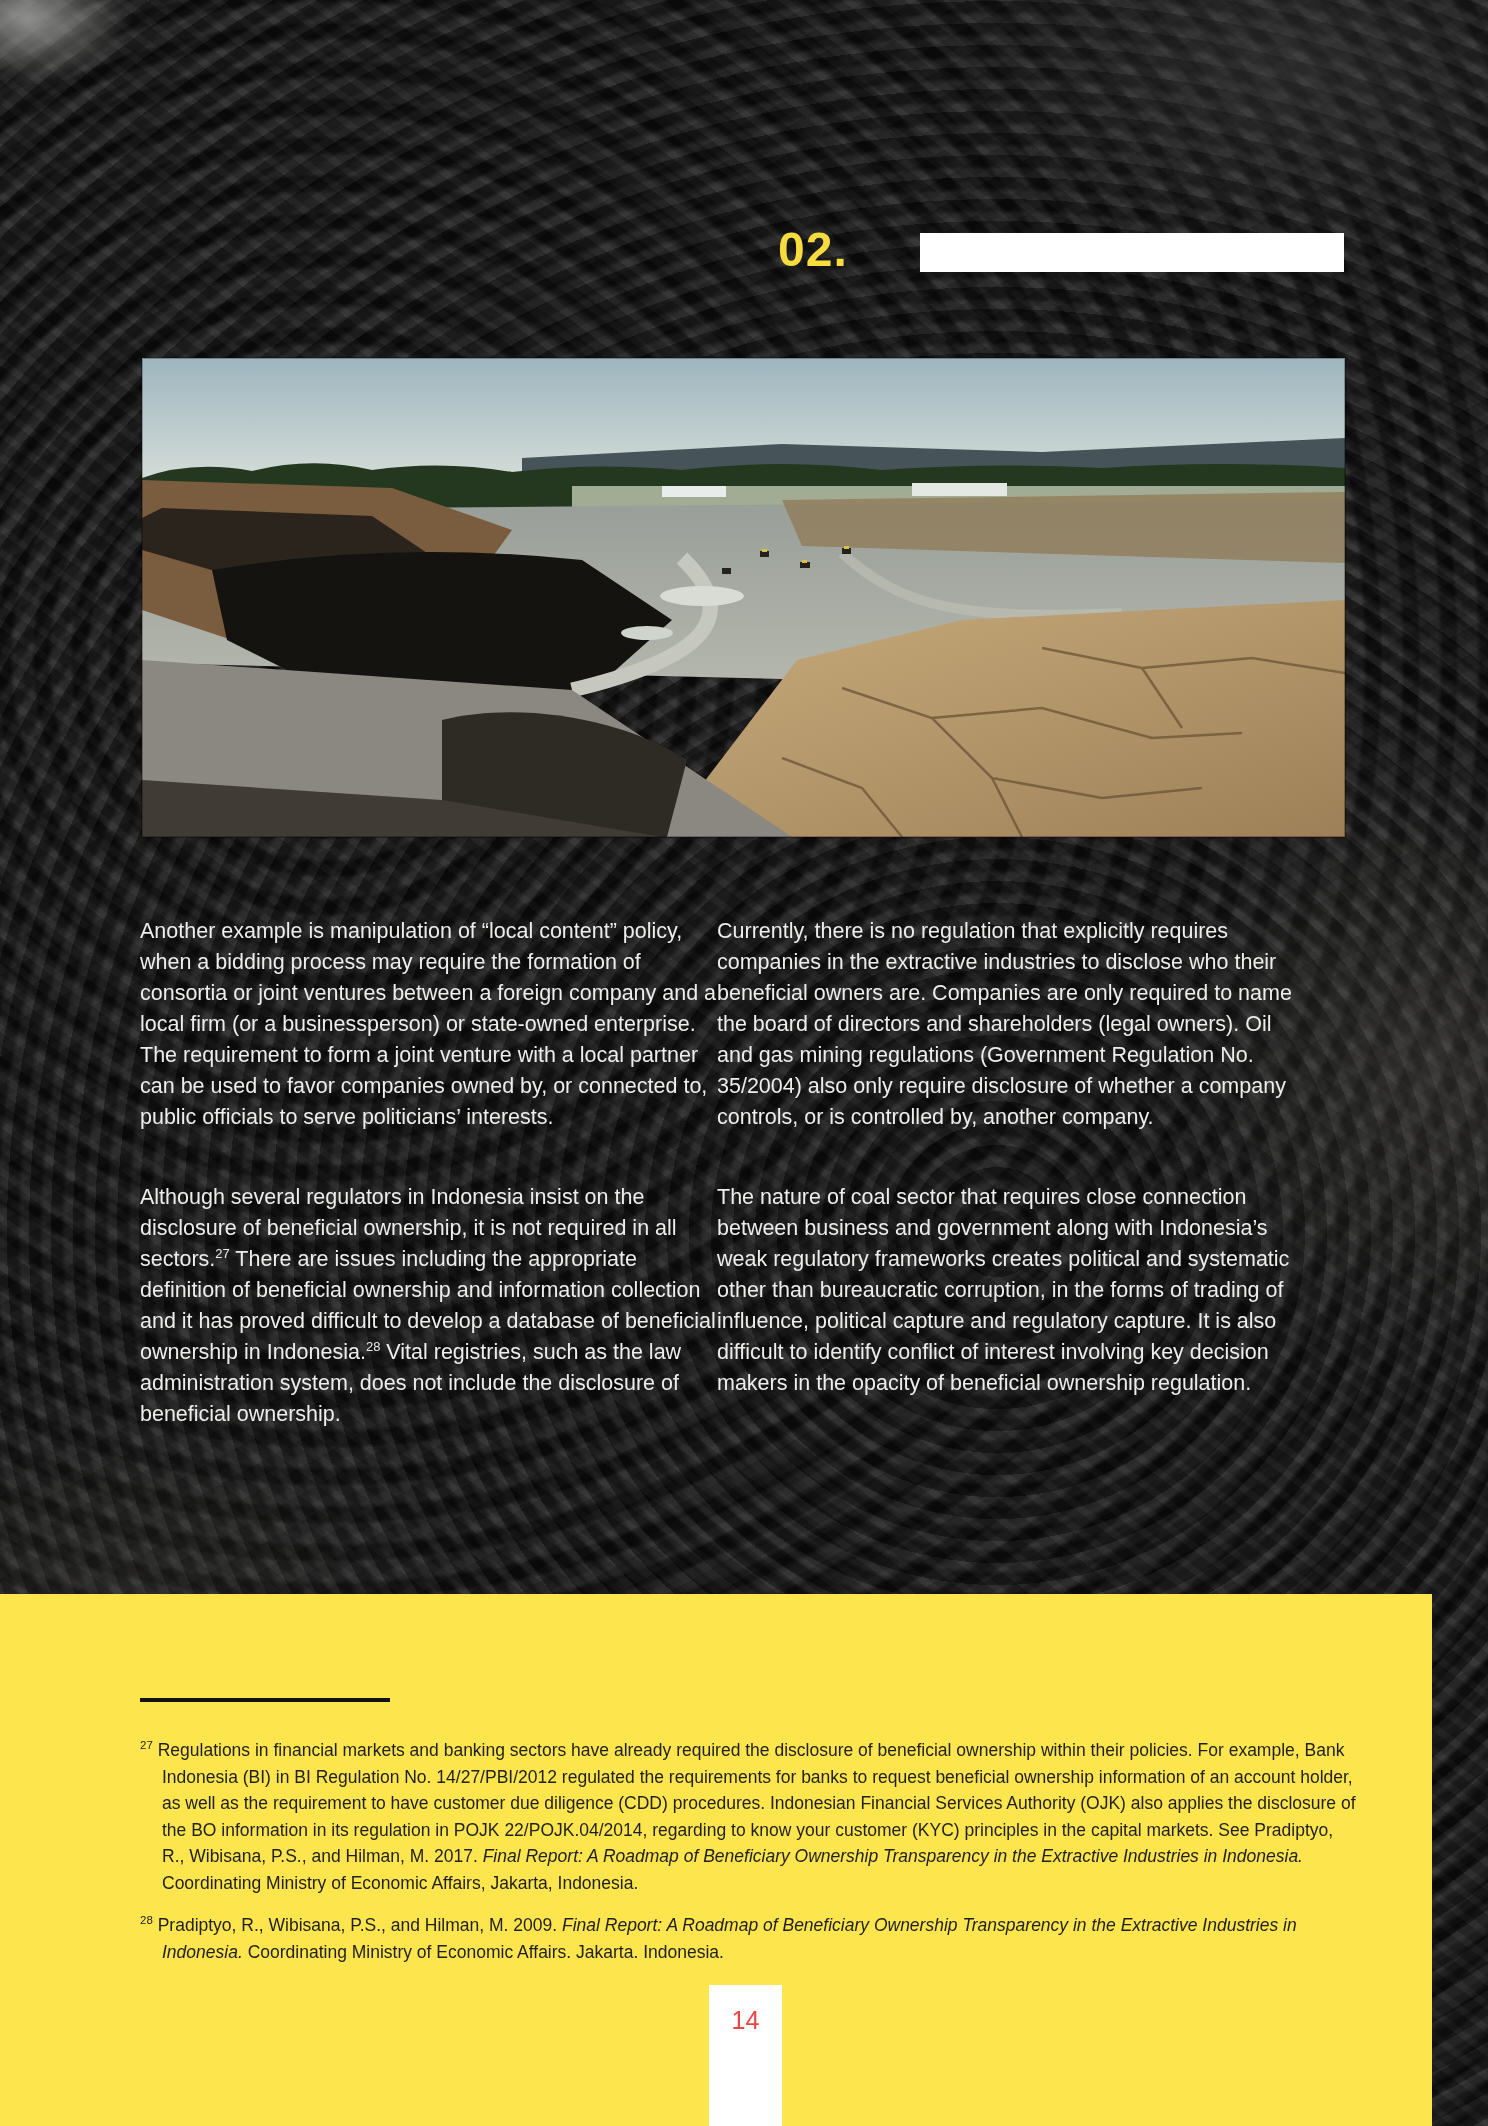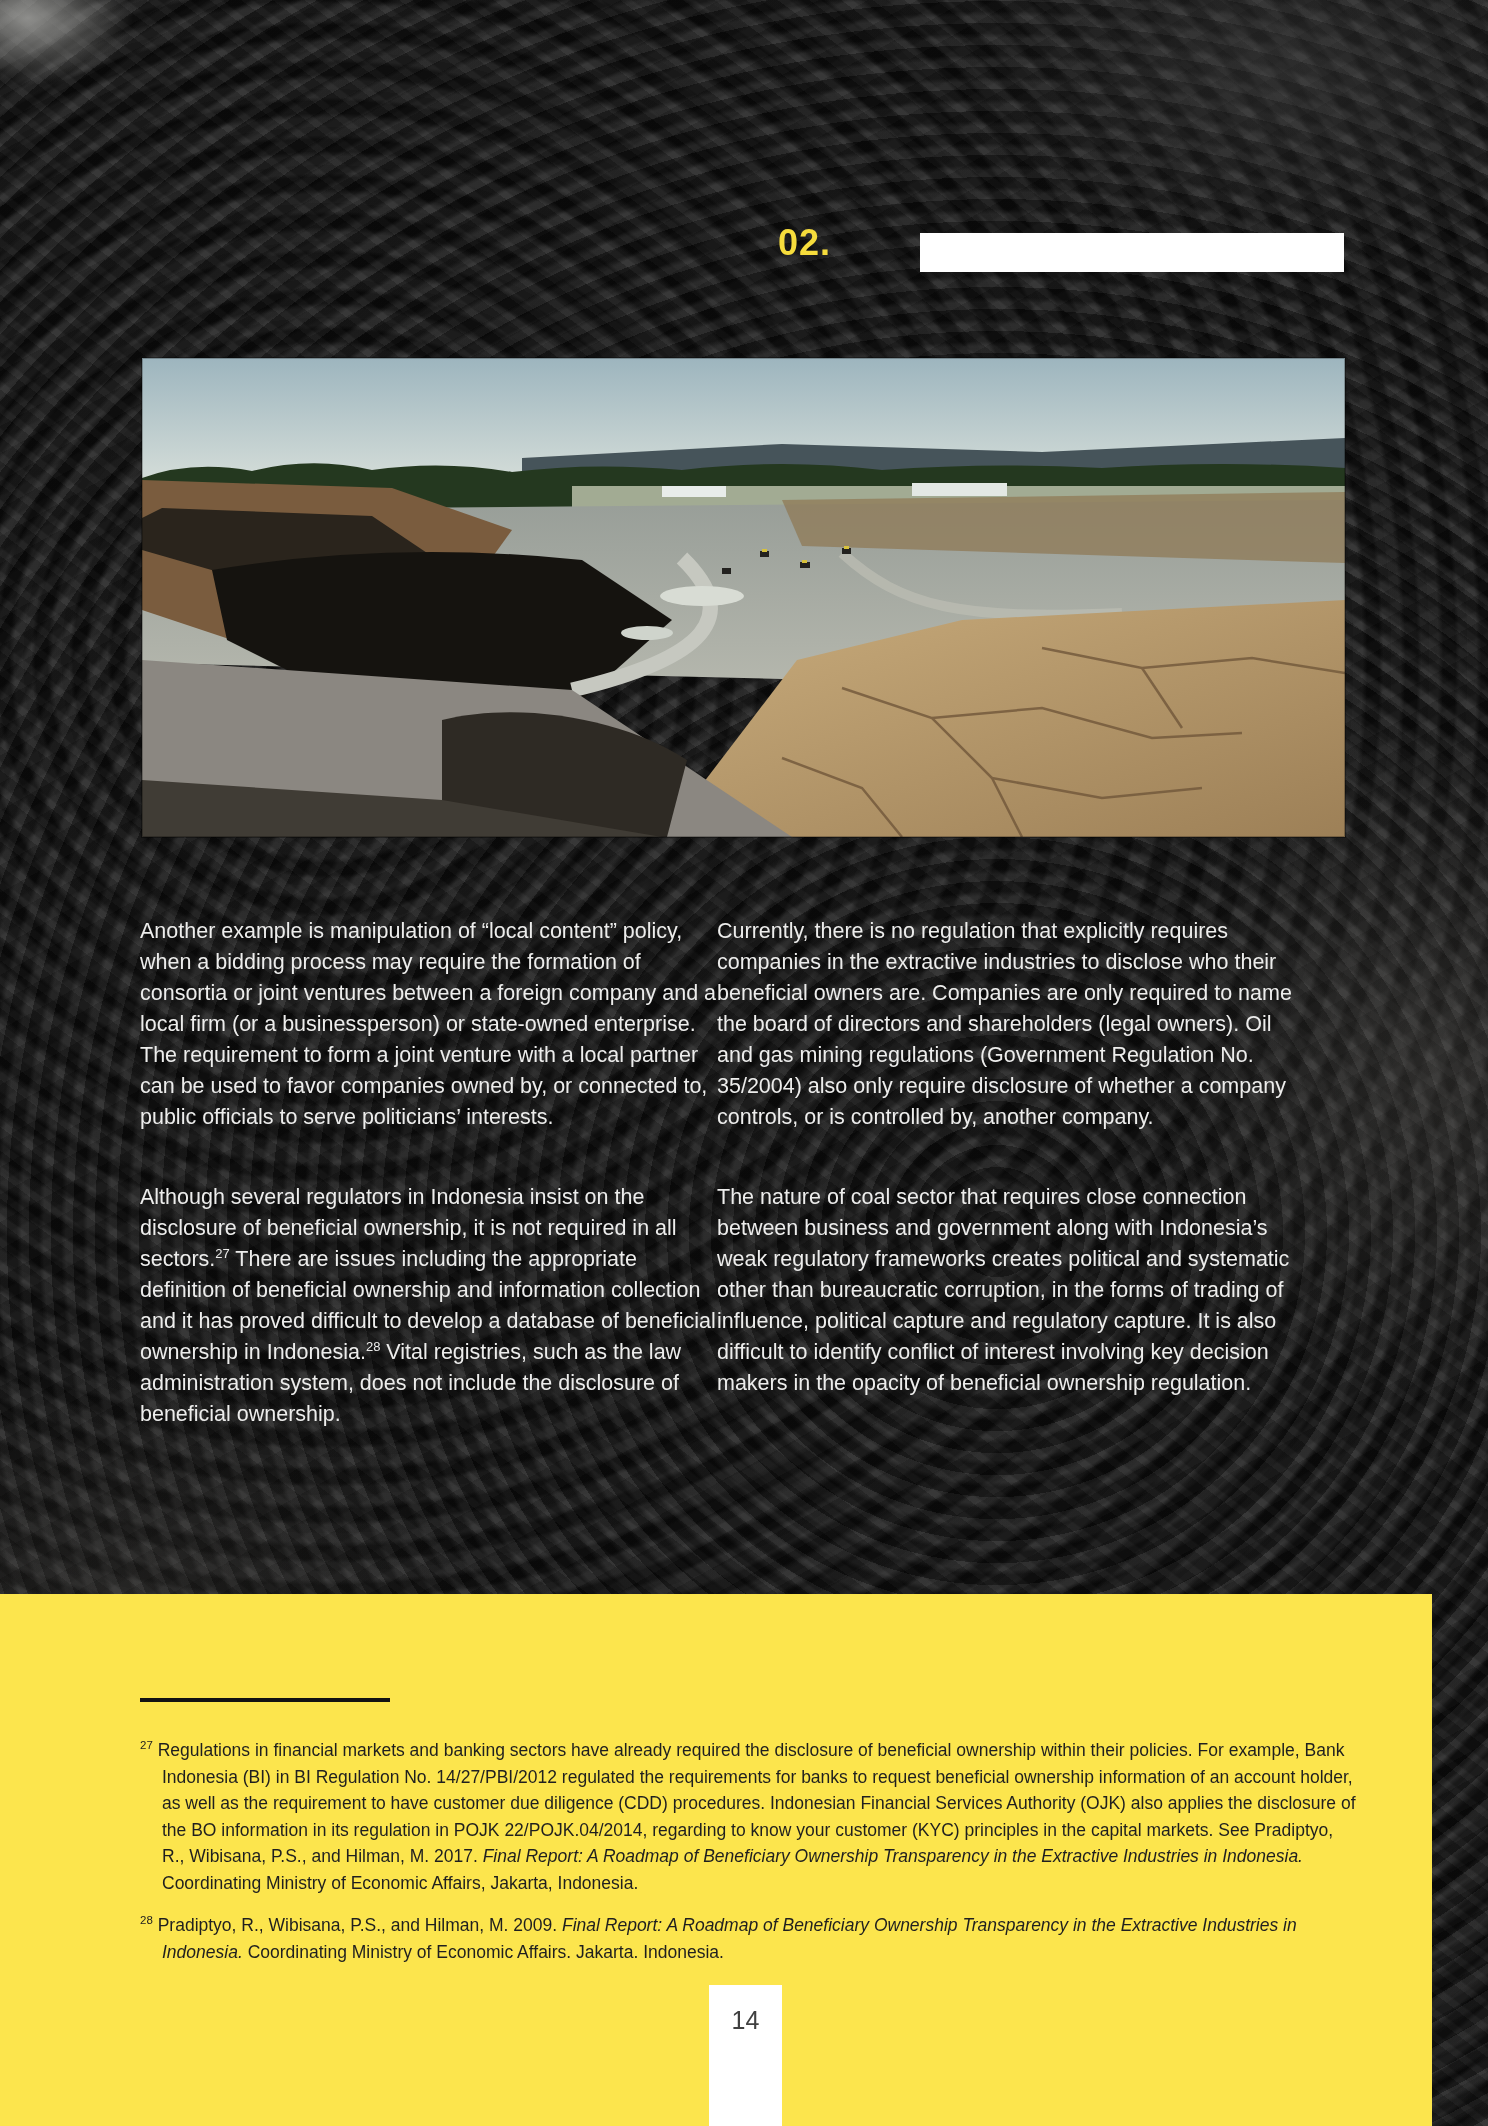--- a/index.html
+++ b/index.html
@@ -21,21 +21,21 @@
       radial-gradient(620px 420px at 8% 76%, rgba(74,72,68,.28), rgba(0,0,0,0) 60%),
       radial-gradient(700px 380px at 55% 98%, rgba(60,58,54,.30), rgba(0,0,0,0) 65%),
       repeating-radial-gradient(circle at 22% 31%, rgba(255,255,255,.045) 0 9px, rgba(0,0,0,.22) 14px 26px, rgba(255,255,255,.03) 30px 38px),
       repeating-radial-gradient(circle at 67% 58%, rgba(255,255,255,.05) 0 7px, rgba(0,0,0,.25) 12px 22px),
       repeating-linear-gradient(37deg, rgba(255,255,255,.03) 0 6px, rgba(0,0,0,.18) 8px 19px),
       repeating-linear-gradient(-29deg, rgba(255,255,255,.025) 0 9px, rgba(0,0,0,.16) 12px 24px);
   }
   
   .chapter-number {
     position:absolute; left:778px; top:222px; z-index:2;
-    font-size:36px; font-weight:bold; letter-spacing:1px;
+    font-size:48px; font-weight:bold; letter-spacing:1px;
     color:#F6DC3C;
   }
   .chapter-title-bar {
     position:absolute; left:920px; top:233px; width:424px; height:39px;
     background:#FFFFFF; z-index:2;
   }
   
   .mine-photo {
     position:absolute; left:142px; top:358px; width:1203px; height:479px; z-index:2;
     box-shadow:0 0 0 1px rgba(0,0,0,.35);
@@ -65,21 +65,21 @@
   .footnote + .footnote { margin-top:16px; }
   .fn-num { font-size:11.5px; line-height:0; }
   .fn-italic { font-style:italic; }
   
   .page-strip {
     position:absolute; left:709px; top:1985px; width:73px; height:141px;
     background:#FFFFFF; z-index:4; text-align:center;
   }
   .page-number {
     display:inline-block; margin-top:21px;
-    font-size:25px; color:#404040;
+    font-size:25px; color:#ef4444;
   }
 </style>
 </head>
 <body>
 
 <div class="coal-bg"></div>
 
 <div class="chapter-number">02.</div>
 <div class="chapter-title-bar"></div>
 

